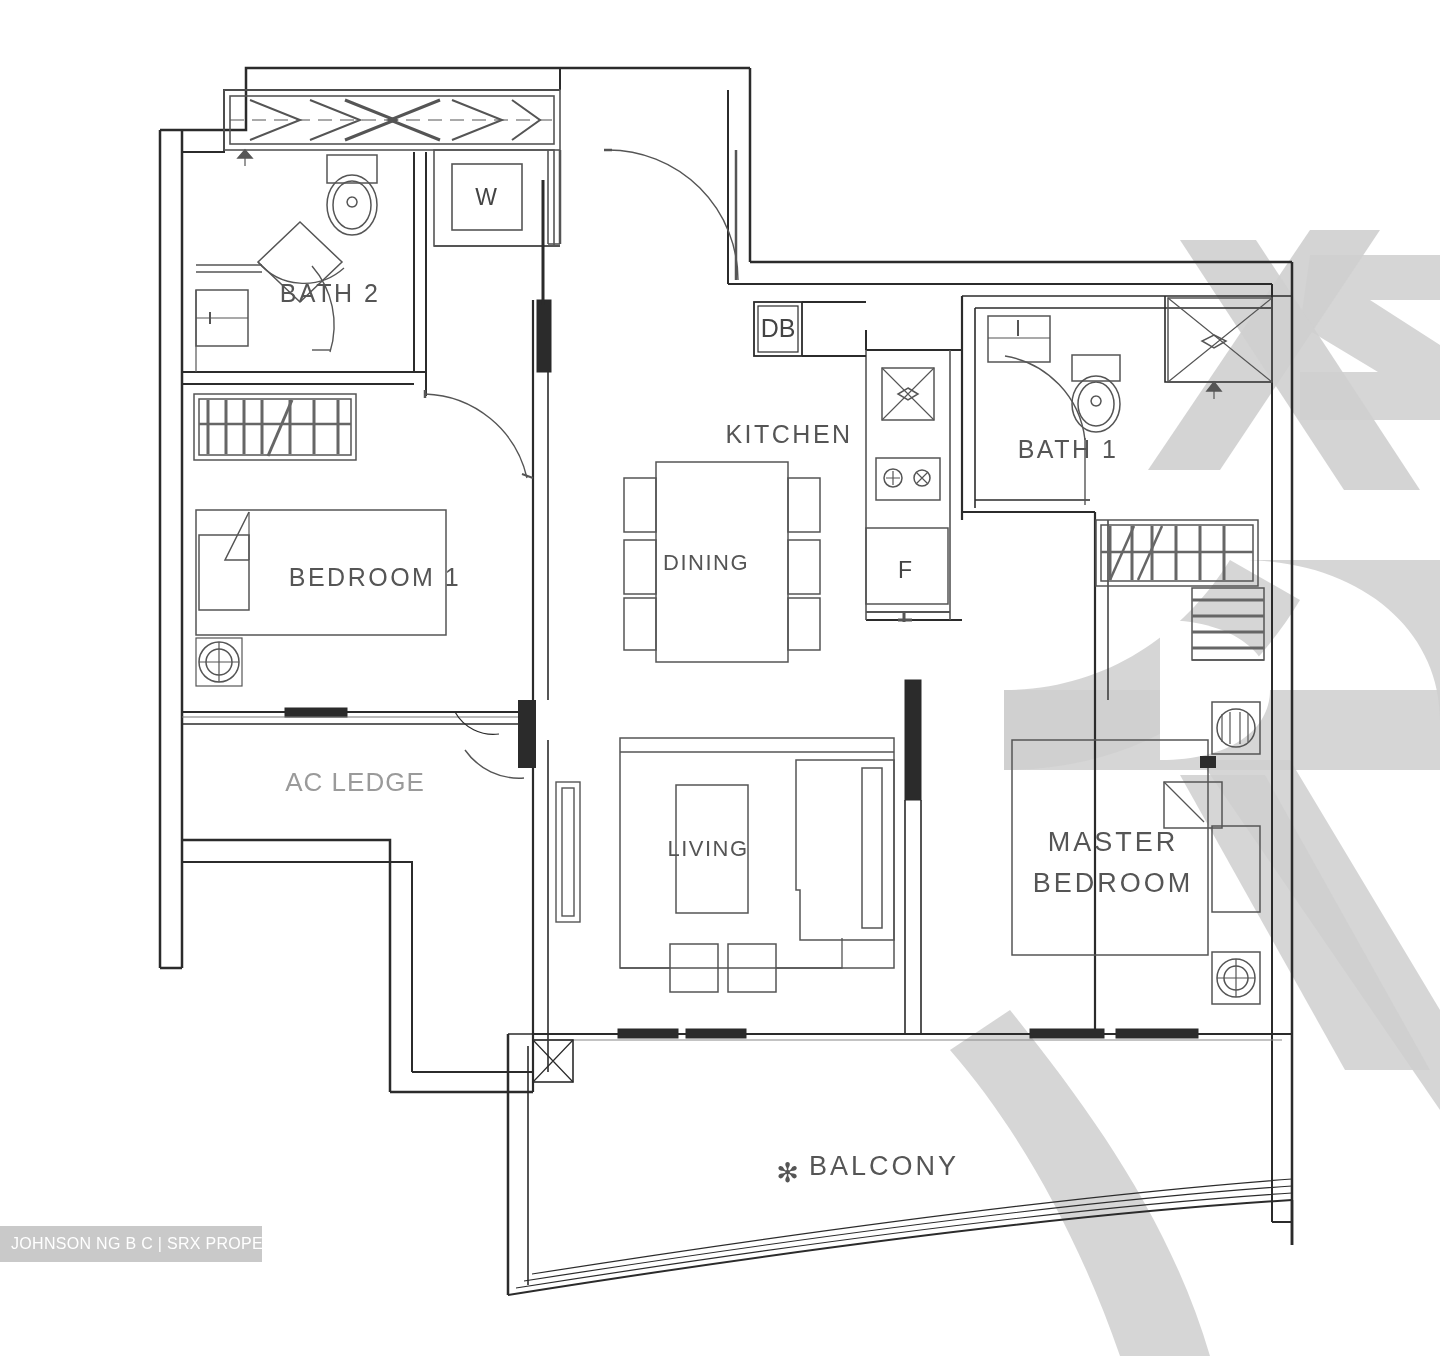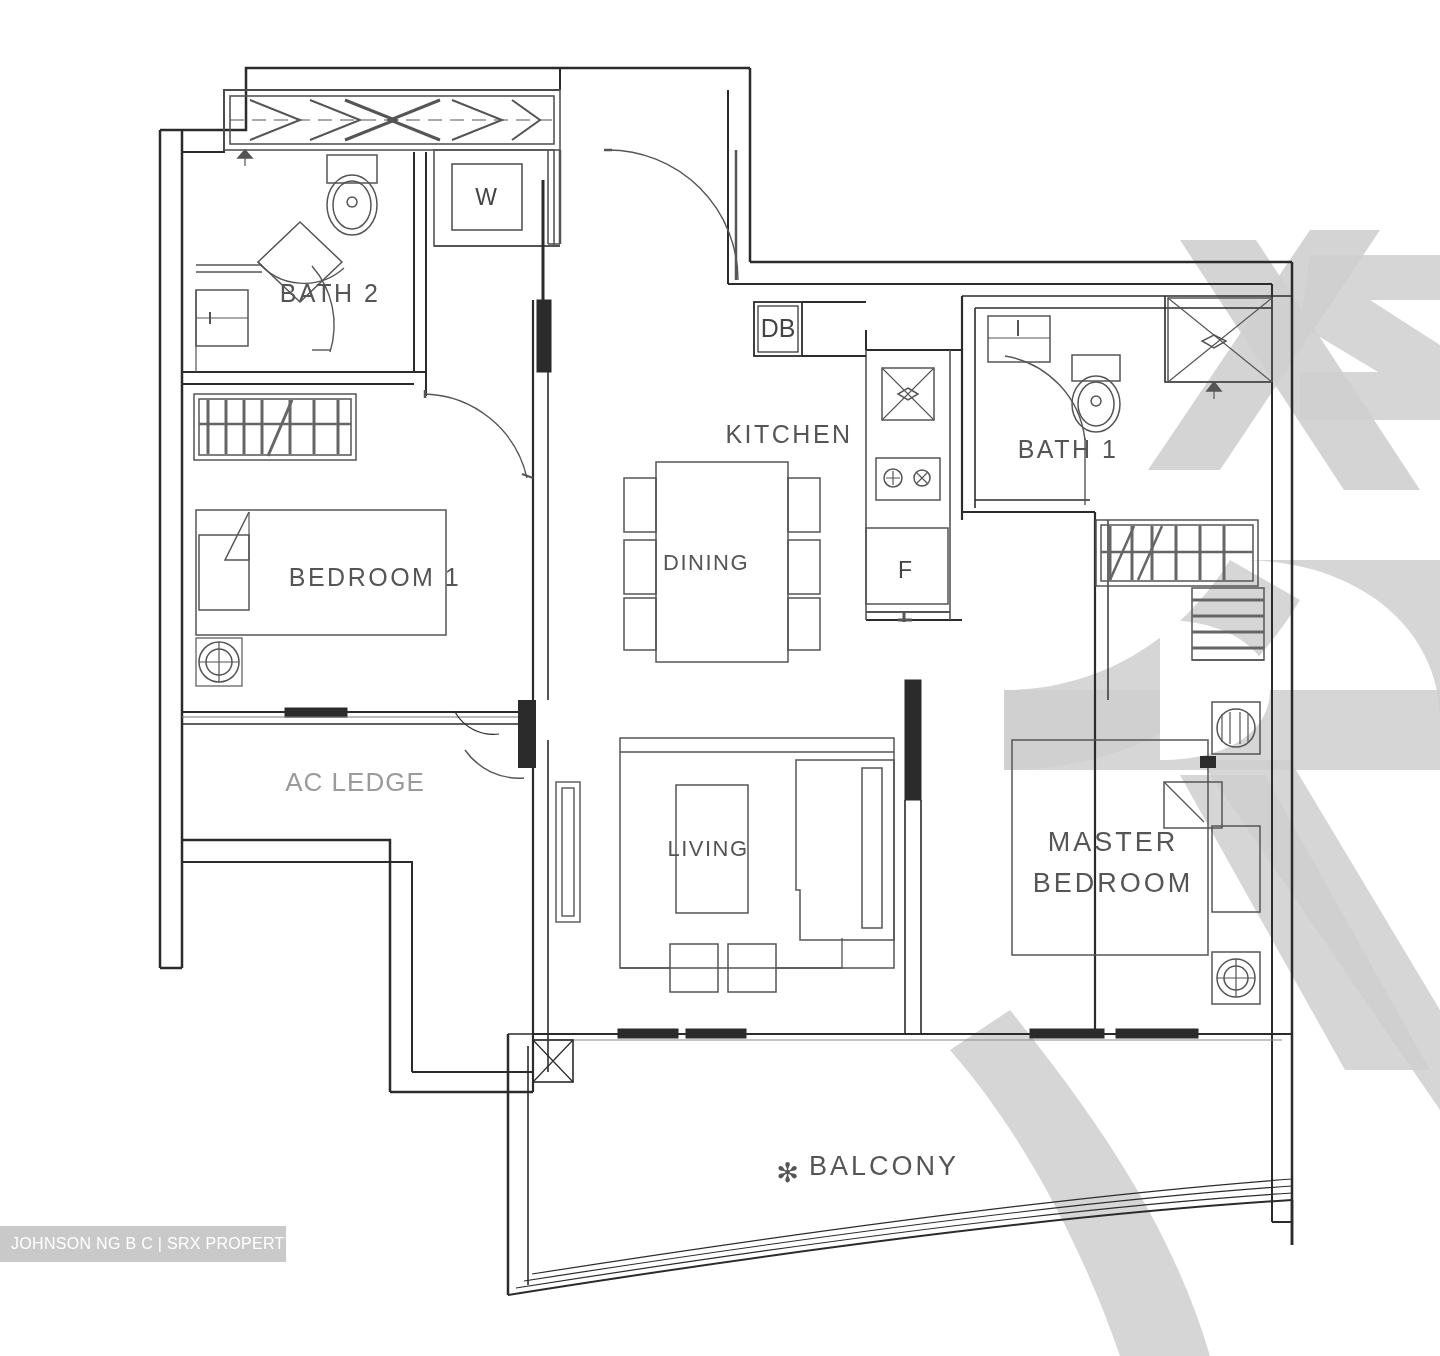--- a/index.html
+++ b/index.html
@@ -24,21 +24,21 @@
     position: absolute;
     left: 0; top: 0;
     width: 1440px;
     height: 1356px;
     display: block;
   }
   .wm-bar {
     position: absolute;
     left: 0;
     top: 1226px;
-    width: 286px;
+    width: 262px;
     height: 36px;
     background: #c9c9c9;
     display: flex;
     align-items: center;
     padding-left: 11px;
     box-sizing: border-box;
   }
   .wm-bar span {
     color: #ffffff;
     font-size: 16px;

